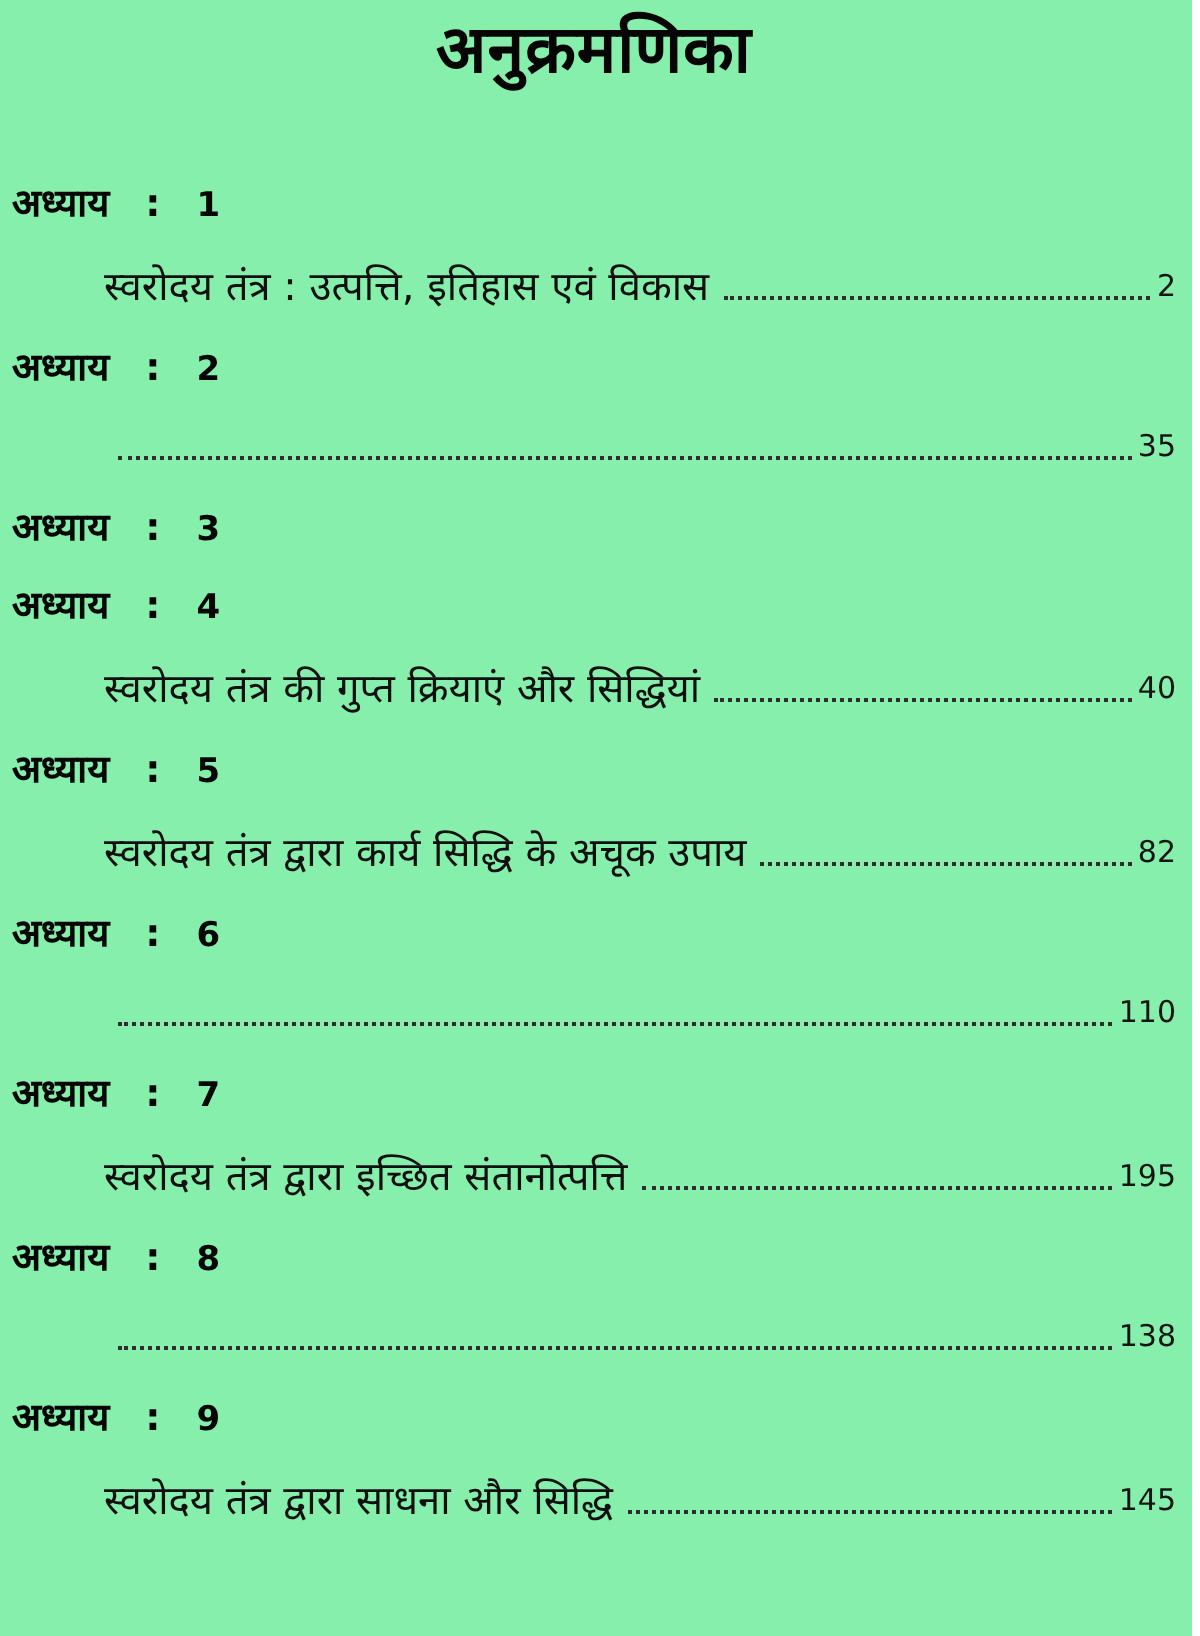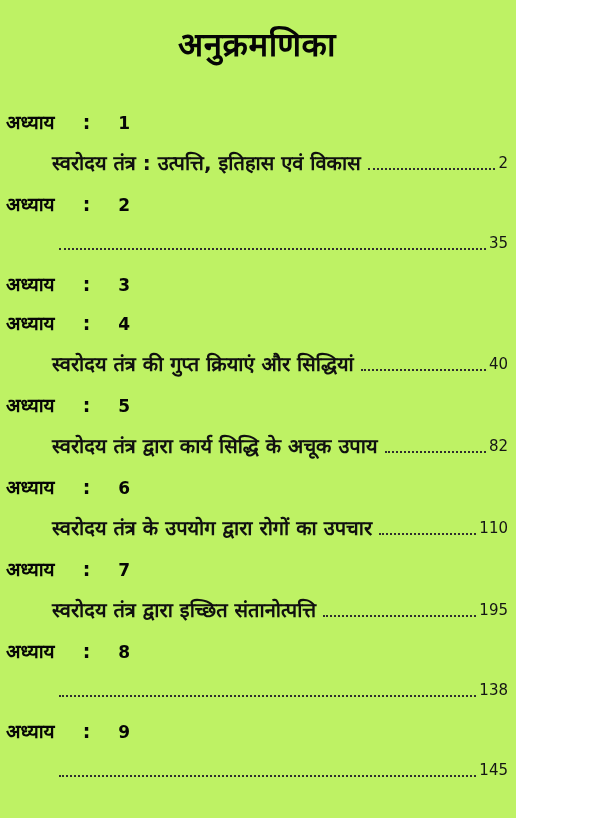--- a/index.html
+++ b/index.html
@@ -1,57 +1,57 @@
 <!DOCTYPE html>
 <html><head>
 <meta charset="utf-8">
 <style>
   html, body { margin: 0; padding: 0; background: #ffffff; }
   .page {
     position: relative;
-    width: 516px;
+    width: 596px;
     height: 818px;
     box-sizing: border-box;
-    background: #bef264;
+    background: #86efac;
     color: #0a0a0a;
     font-family: "DejaVu Sans", sans-serif;
     overflow: hidden;
-    padding: 22px 8px 0 6px;
+    padding: 2px 8px 0 6px;
   }
   .page-title {
     margin: 0 0 42px 0;
     text-align: center;
     font-size: 33px;
     font-weight: bold;
     line-height: 46px;
     letter-spacing: 0.5px;
     color: #050505;
   }
   .entry { margin: 0; }
   .entry-heading {
     display: flex;
     align-items: baseline;
-    gap: 28px;
+    gap: 18px;
     font-weight: bold;
     font-size: 19px;
     line-height: 24px;
     margin: 0 0 14px 0;
     color: #060606;
   }
   .h-num { font-size: 17px; }
   .entry-row {
     display: flex;
     align-items: flex-end;
     padding-left: 46px;
     margin: 0 0 15px 0;
     font-size: 20px;
     line-height: 28px;
     color: #101010;
   }
-  .entry-title { white-space: nowrap; font-weight: bold; }
+  .entry-title { white-space: nowrap; }
   .leader {
     flex: 1;
     min-width: 18px;
     border-bottom: 2.5px dotted #2e2e2e;
     margin: 0 3px 7px 7px;
   }
   .entry-page {
     font-size: 15px;
     line-height: 25px;
     color: #151515;
@@ -123,21 +123,20 @@
     </div>
   </div>
 
   <div class="entry">
     <div class="entry-heading">
       <span class="h-label">अध्याय</span>
       <span class="h-sep">:</span>
       <span class="h-num">6</span>
     </div>
     <div class="entry-row">
-      <span class="entry-title">स्वरोदय तंत्र के उपयोग द्वारा रोगों का उपचार</span>
       <span class="leader"></span>
       <span class="entry-page">110</span>
     </div>
   </div>
 
   <div class="entry">
     <div class="entry-heading">
       <span class="h-label">अध्याय</span>
       <span class="h-sep">:</span>
       <span class="h-num">7</span>
@@ -161,18 +160,19 @@
     </div>
   </div>
 
   <div class="entry">
     <div class="entry-heading">
       <span class="h-label">अध्याय</span>
       <span class="h-sep">:</span>
       <span class="h-num">9</span>
     </div>
     <div class="entry-row">
+      <span class="entry-title">स्वरोदय तंत्र द्वारा साधना और सिद्धि</span>
       <span class="leader"></span>
       <span class="entry-page">145</span>
     </div>
   </div>
 </div>
 </div>
 
 </body></html>

